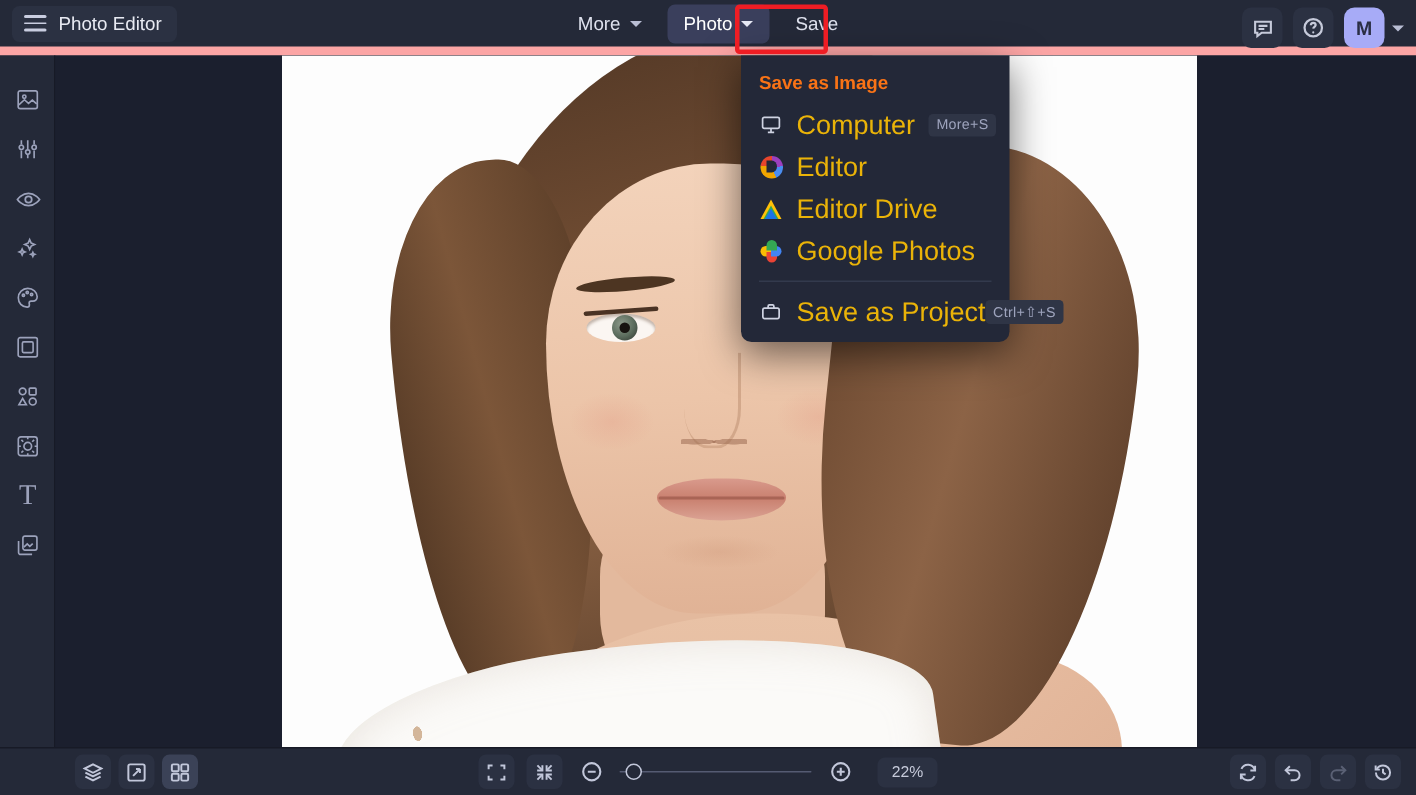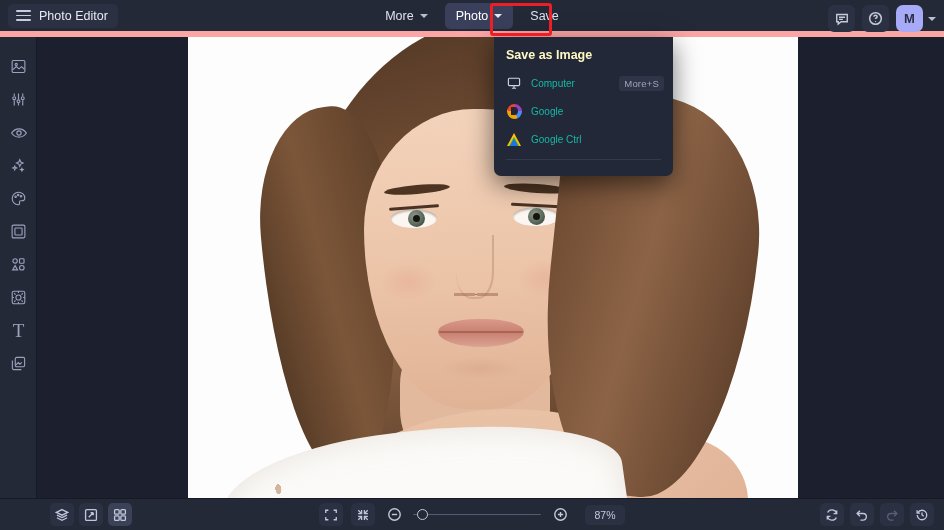--- a/index.html
+++ b/index.html
@@ -231,35 +231,35 @@
   .dropdown {
     position: absolute; left: 494px; top: 37px;
     width: 179px;
     background: #232838;
     border-radius: 0 0 7px 7px;
     box-shadow: 0 8px 26px rgba(0,0,0,.55);
     padding: 7px 0 8px 0;
     z-index: 20;
   }
   .dd-title {
-    color: #fef9c3; font-size: 12.5px; font-weight: bold;
+    color: #f97316; font-size: 12.5px; font-weight: bold;
     padding: 4px 0 9px 12px;
   }
   .dd-item {
     display: flex; align-items: center;
     height: 24px; padding: 0 9px 0 12px;
     cursor: pointer; position: relative;
     margin-bottom: 0px;
   }
   .dd-icon {
     width: 16px; height: 16px; margin-right: 9px;
     display: flex; align-items: center; justify-content: center;
     flex: 0 0 16px;
   }
-  .dd-label { color: #14b8a6; font-size: 10px; flex: 1; white-space: nowrap; }
+  .dd-label { color: #eab308; font-size: 18px; flex: 1; white-space: nowrap; }
   .kbd {
     background: #2f3546; color: #9ea4bd;
     font-size: 9.5px; padding: 2px 5px; border-radius: 3px;
     white-space: nowrap; letter-spacing: .2px;
   }
   .chev {
     color: #9ca2bb; font-size: 11px; margin-left: auto; padding-right: 2px;
   }
   .dd-sep {
     height: 1px; background: #333a4d; margin: 8px 12px 8px 12px;
@@ -502,38 +502,59 @@
         </svg>
       </span>
       <span class="dd-label">Computer</span>
       <span class="kbd">More+S</span>
     </div>
 
     <div class="dd-item gap-above">
       <span class="dd-icon">
           <span class="befunky"></span>
         </span>
-      <span class="dd-label">Google</span>
+      <span class="dd-label">Editor</span>
     </div>
 
     <div class="dd-item gap-above">
       <span class="dd-icon">
         <span class="gdrive">
             <i class="gd-b"></i>
             <i class="gd-g"></i>
             <i class="gd-bl"></i>
           </span>
       </span>
-      <span class="dd-label">Google Ctrl</span>
-    </div>
-
+      <span class="dd-label">Editor Drive</span>
+    </div>
+
+    <div class="dd-item gap-above">
+      <span class="dd-icon">
+        <span class="gphotos">
+            <i class="gp1"></i>
+            <i class="gp2"></i>
+            <i class="gp3"></i>
+            <i class="gp4"></i>
+          </span>
+      </span>
+      <span class="dd-label">Google Photos</span>
+    </div>
 
 
     <div class="dd-sep"></div>
 
+    <div class="dd-item">
+      <span class="dd-icon">
+        <svg width="14" height="14" viewBox="0 0 16 16" fill="none" stroke="#cfd3e2" stroke-width="1.3">
+          <rect x="1.8" y="5" width="12.4" height="8" rx="1.3"></rect>
+          <path d="M5.8 5V3.6a1 1 0 011-1h2.4a1 1 0 011 1V5"></path>
+        </svg>
+      </span>
+      <span class="dd-label">Save as Project</span>
+      <span class="kbd">Ctrl+⇧+S</span>
+    </div>
   </div>
 
   <div class="bottombar">
 
     <div class="bb-left">
       <div class="bb-btn">
         <svg width="14" height="14" viewBox="0 0 16 16">
           <path d="M8 1.8L14.4 5 8 8.2 1.6 5z"></path>
           <path d="M2.2 8.1L8 11l5.8-2.9M2.2 11.1L8 14l5.8-2.9"></path>
         </svg>
@@ -579,21 +600,21 @@
         <div class="slider-thumb"></div>
       </div>
 
       <div class="bb-plain">
         <svg width="15" height="15" viewBox="0 0 16 16">
           <circle cx="8" cy="8" r="6.1"></circle>
             <path d="M5.2 8h5.6M8 5.2v5.6"></path>
         </svg>
       </div>
 
-      <div class="zoom-val">87%</div>
+      <div class="zoom-val">22%</div>
     </div>
 
     <div class="bb-right">
       <div class="bb-btn">
         <svg width="14" height="14" viewBox="0 0 16 16">
           <path d="M13.2 6.4A5.4 5.4 0 003 5.2M2.8 9.6A5.4 5.4 0 0013 10.8"></path>
           <path d="M13.4 2.8v3.6H9.8M2.6 13.2V9.6h3.6"></path>
         </svg>
       </div>
       <div class="bb-btn">

